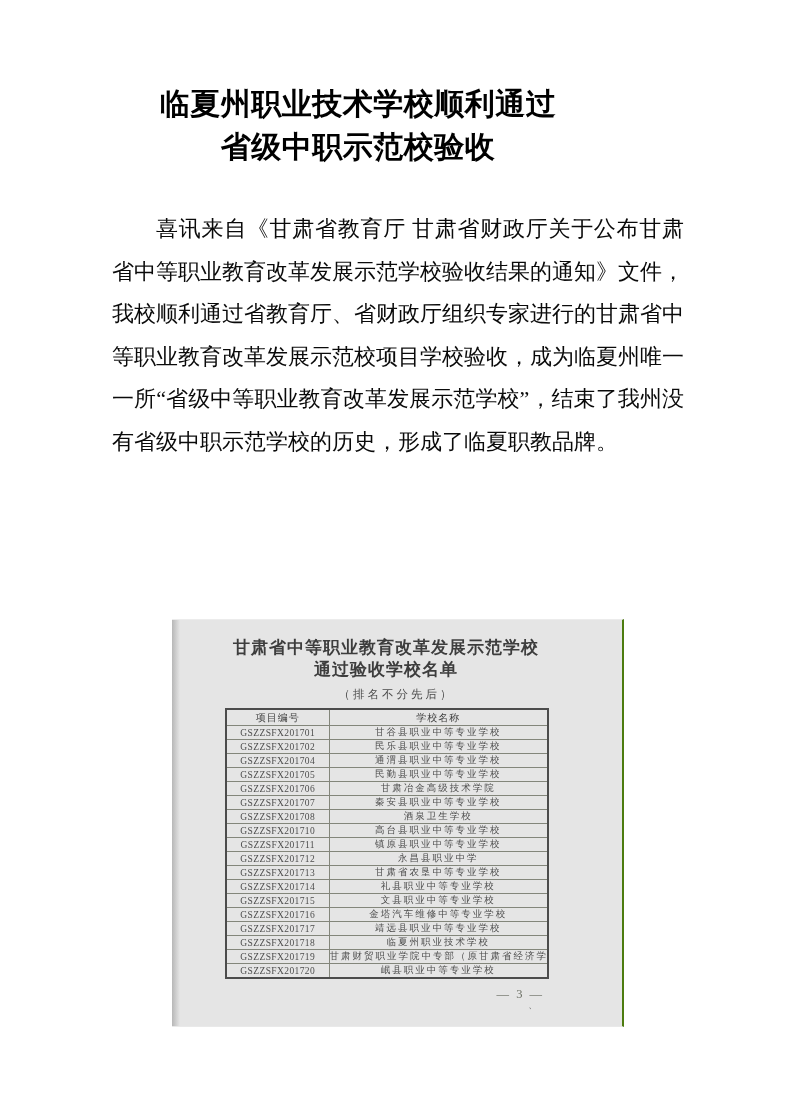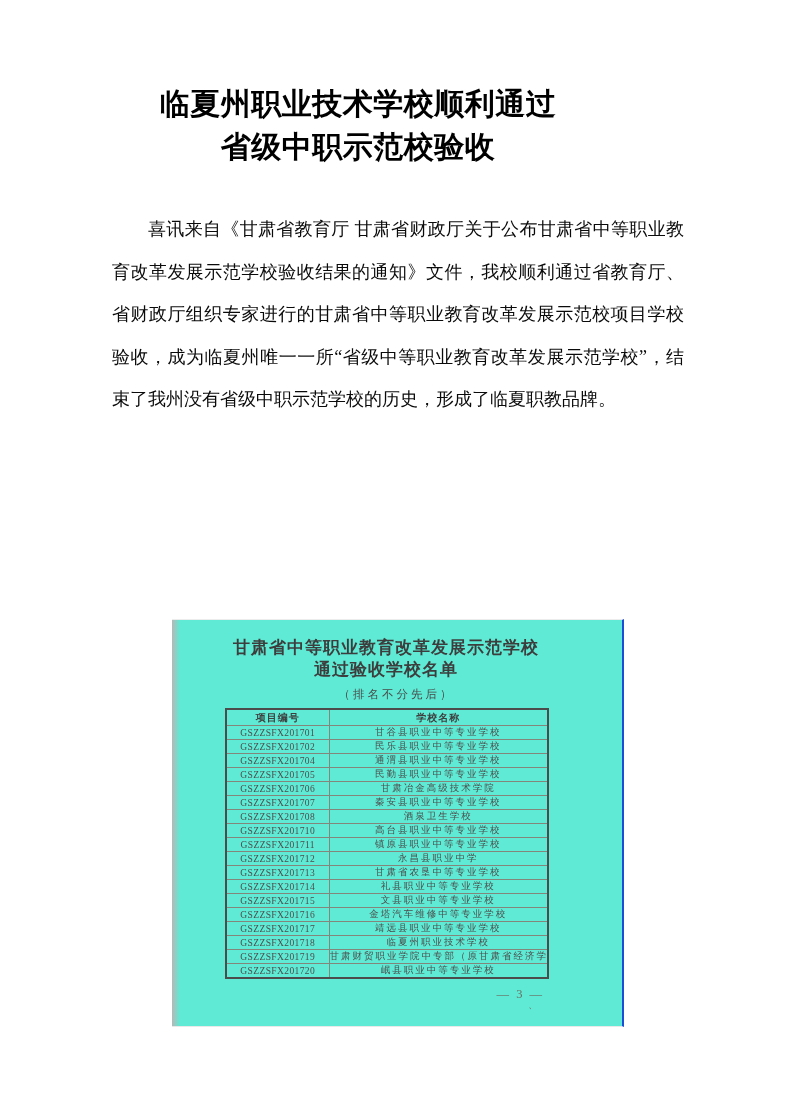--- a/index.html
+++ b/index.html
@@ -20,35 +20,35 @@
     line-height:43px;
     color:#000000;
     letter-spacing:0.5px;
   }
   .body-text{
     margin:40px 110px 0 112px;
     width:572px;
   }
   .body-text p{
     margin:0;
-    font-size:18px;
+    font-size:22px;
     line-height:42.5px;
     text-align:justify;
     text-indent:2em;
     color:#0a0a0a;
   }
   
   .scan{
     position:absolute;
     left:172px;top:619px;
     width:452px;height:408px;
-    background:#5eead4;
+    background:#e5e5e5;
     border-top:1px solid #ececec;
     border-bottom:1px solid #e9e9e9;
-    border-right:2px solid #1d4ed8;
+    border-right:2px solid #4d7c0f;
     box-sizing:border-box;
     font-family:"Liberation Serif","DejaVu Serif",serif;
   }
   .scan-left-edge{
     position:absolute;left:0;top:0;bottom:0;width:8px;
     background:linear-gradient(to right,#b7b7b7,rgba(255,255,255,0));
   }
   .scan-header{
     padding-top:17px;
     padding-right:22px;
@@ -79,21 +79,21 @@
   table.scan-table th, table.scan-table td{
     border:1px solid #83867b;
     padding:0;
     text-align:center;
     overflow:hidden;
     white-space:nowrap;
   }
   table.scan-table th{
     height:15px;
     font-size:10px;
-    font-weight:bold;
+    font-weight:normal;
     color:#3f3f3f;
     letter-spacing:1px;
   }
   table.scan-table td{
     height:12.85px;
     font-size:9.5px;
     color:#4d4d4d;
     margin-top:24px;
   }
   td.cell-code{

